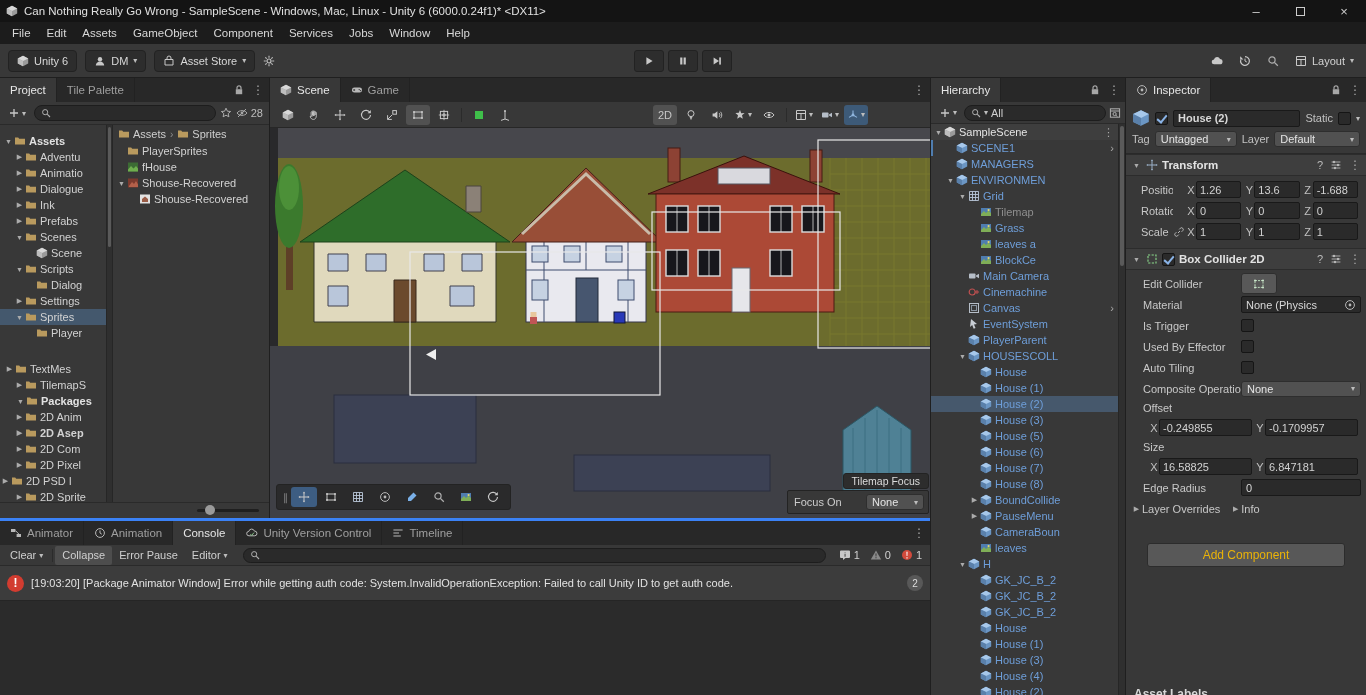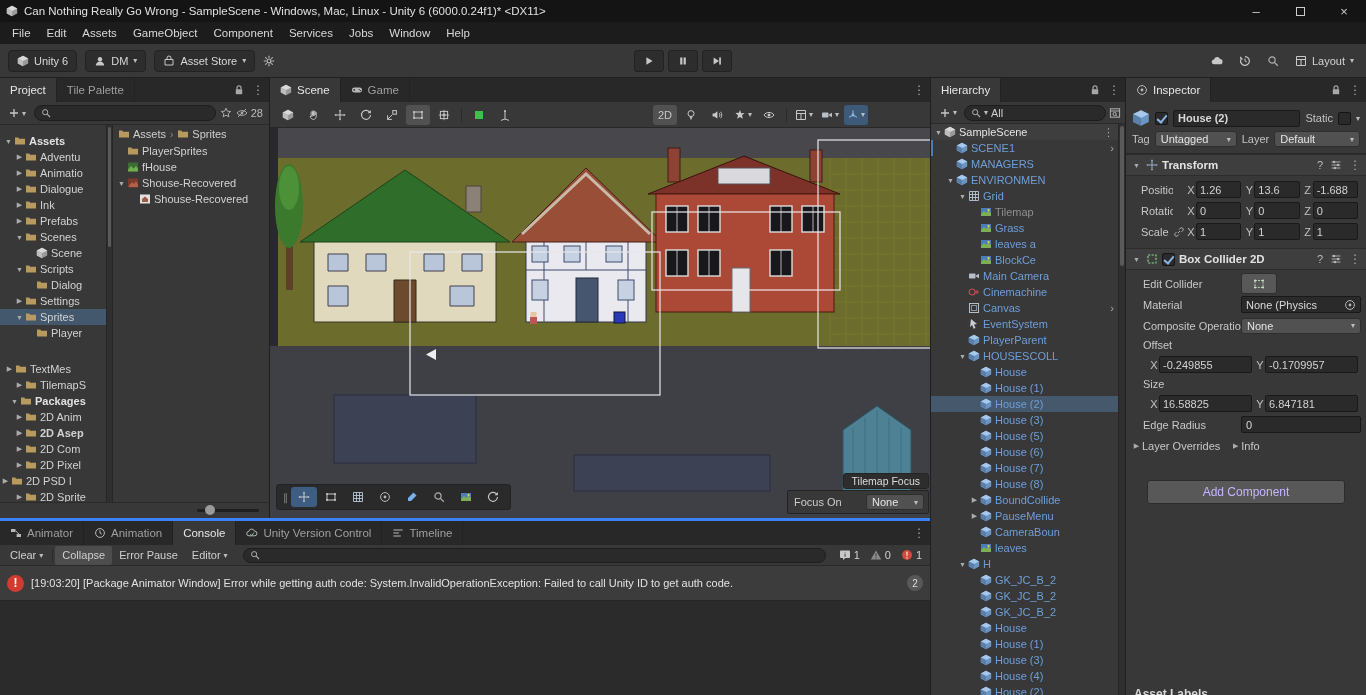--- a/index.html
+++ b/index.html
@@ -107,21 +107,21 @@
   .linkslot{width:13px;flex:none;display:flex;align-items:center}
   .axl{width:10px;text-align:center;color:#c0c0c0;flex:none}
   .axf{flex:1;min-width:0;height:17px;background:#2a2a2a;border:1px solid #191919;border-radius:2px;display:flex;align-items:center;padding:0 3px;margin-right:3px;overflow:hidden;white-space:nowrap}
   .clabel{width:110px;padding-left:12px;color:#c8c8c8;white-space:nowrap;overflow:hidden;flex:none}
   .clabel-full{padding-left:12px;color:#c8c8c8}
   .xyrow{padding-left:18px}
   .ecbtn{width:36px;height:21px;background:#585858;border:1px solid #2e2e2e;border-radius:3px;display:flex;align-items:center;justify-content:center}
   .pick{margin-left:auto}
   .foldrow{color:#c8c8c8}
   .flabel{color:#c8c8c8}
-  .addcomp{width:198px;height:24px;margin:18px auto 0 auto;background:#585858;border:1px solid #2c2c2c;border-radius:3px;display:flex;align-items:center;justify-content:center;font-size:12px;color:#c4b5fd}
+  .addcomp{width:198px;height:24px;margin:18px auto 0 auto;background:#585858;border:1px solid #2c2c2c;border-radius:3px;display:flex;align-items:center;justify-content:center;font-size:12px;color:#eab308}
   .ifooter{position:absolute;bottom:-6px;left:8px;font-weight:bold;color:#d8d8d8;font-size:12px}
   
   .ctoolbar{height:21px;background:#383838;border-bottom:1px solid #2a2a2a;display:flex;align-items:center;padding:0 3px}
   .cbtn{height:19px;display:flex;align-items:center;gap:3px;padding:0 7px;color:#cfcfcf}
   .cbtn.toggled{background:#4d4d4d;border-radius:2px}
   .csep{width:1px;height:13px;background:#2b2b2b;margin:0 2px}
   .csearch{flex:1;height:15px;background:#2a2a2a;border:1px solid #1d1d1d;border-radius:8px;margin:0 8px;display:flex;align-items:center;padding:0 6px;gap:4px;color:#9a9a9a}
   .cgroup{display:flex;align-items:center;gap:3px;padding:0 5px;color:#d0d0d0}
   .cbody{position:absolute;top:45px;bottom:0;left:0;right:0;background:#2b2b2b}
   .centry{height:35px;background:#3c3c3c;border-bottom:1px solid #252525;display:flex;align-items:center;gap:7px;padding:0 7px}
@@ -589,21 +589,21 @@
           </svg>
           <span class="lbl">TextMes</span>
         </div>
         <div class="tree-row" style="padding-left: 14px;">
           <span class="fold">▶</span>
           <svg class="ic">
             <use href="#i-folder" xlink:href="#i-folder"></use>
           </svg>
           <span class="lbl">TilemapS</span>
         </div>
-        <div class="tree-row bold" style="padding-left: 9px;">
+        <div class="tree-row bold" style="padding-left: 15px;">
           <span class="fold">▼</span>
           <svg class="ic">
             <use href="#i-folder" xlink:href="#i-folder"></use>
           </svg>
           <span class="lbl">Packages</span>
         </div>
         <div class="tree-row" style="padding-left: 14px;">
           <span class="fold">▶</span>
           <svg class="ic">
             <use href="#i-folder" xlink:href="#i-folder"></use>
@@ -1400,20 +1400,34 @@
         </div>
         <div class="irow">
           <span class="clabel">Material</span>
           <div class="fld grow">
             <span>None (Physics</span>
             <svg class="ic pick">
                 <use href="#i-picker"></use>
               </svg>
           </div>
         </div>
+        <div style="display:flex;flex-direction:column;gap:2px">
+            <div class="irow">
+              <span class="clabel">Is Trigger</span>
+              <span class="cb"></span>
+            </div>
+            <div class="irow">
+              <span class="clabel">Used By Effector</span>
+              <span class="cb"></span>
+            </div>
+            <div class="irow">
+              <span class="clabel">Auto Tiling</span>
+              <span class="cb"></span>
+            </div>
+          </div>
         <div class="irow">
           <span class="clabel">Composite Operation</span>
           <div class="dd grow">
             <span>None</span>
             <span class="caret">▾</span>
           </div>
         </div>
         <div class="irow" style="height:16px">
             <span class="clabel-full">Offset</span>
           </div>

